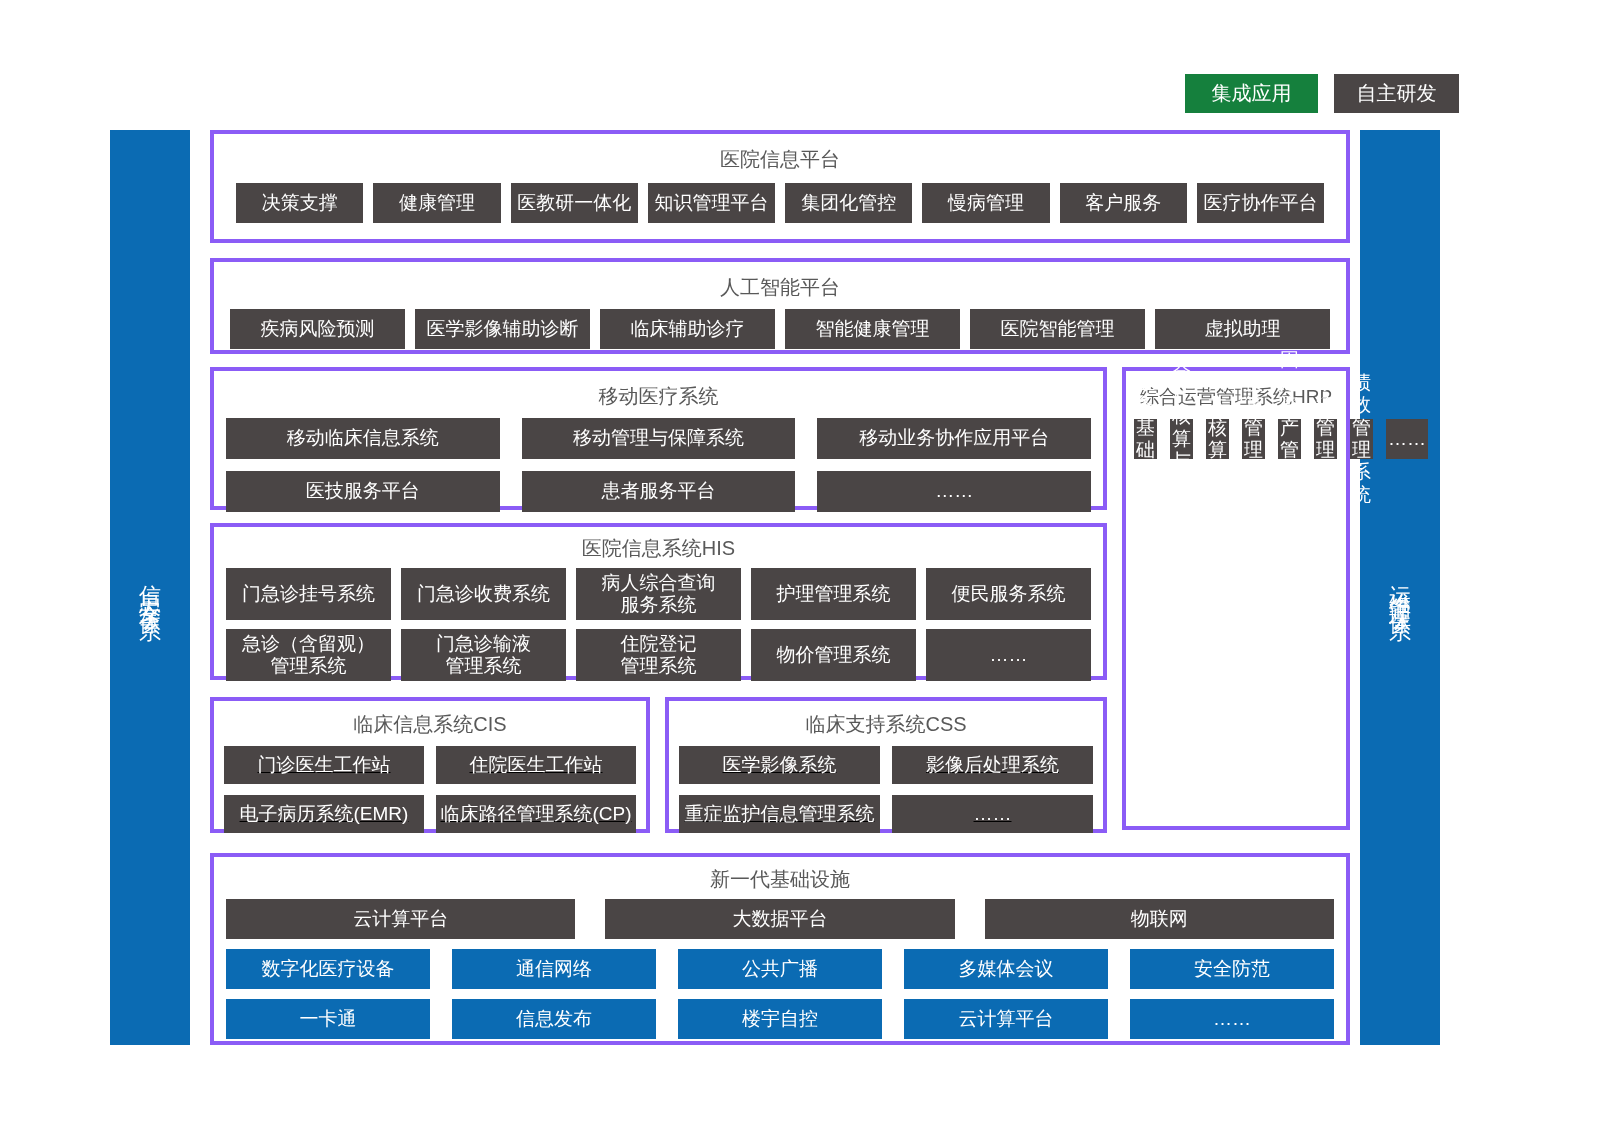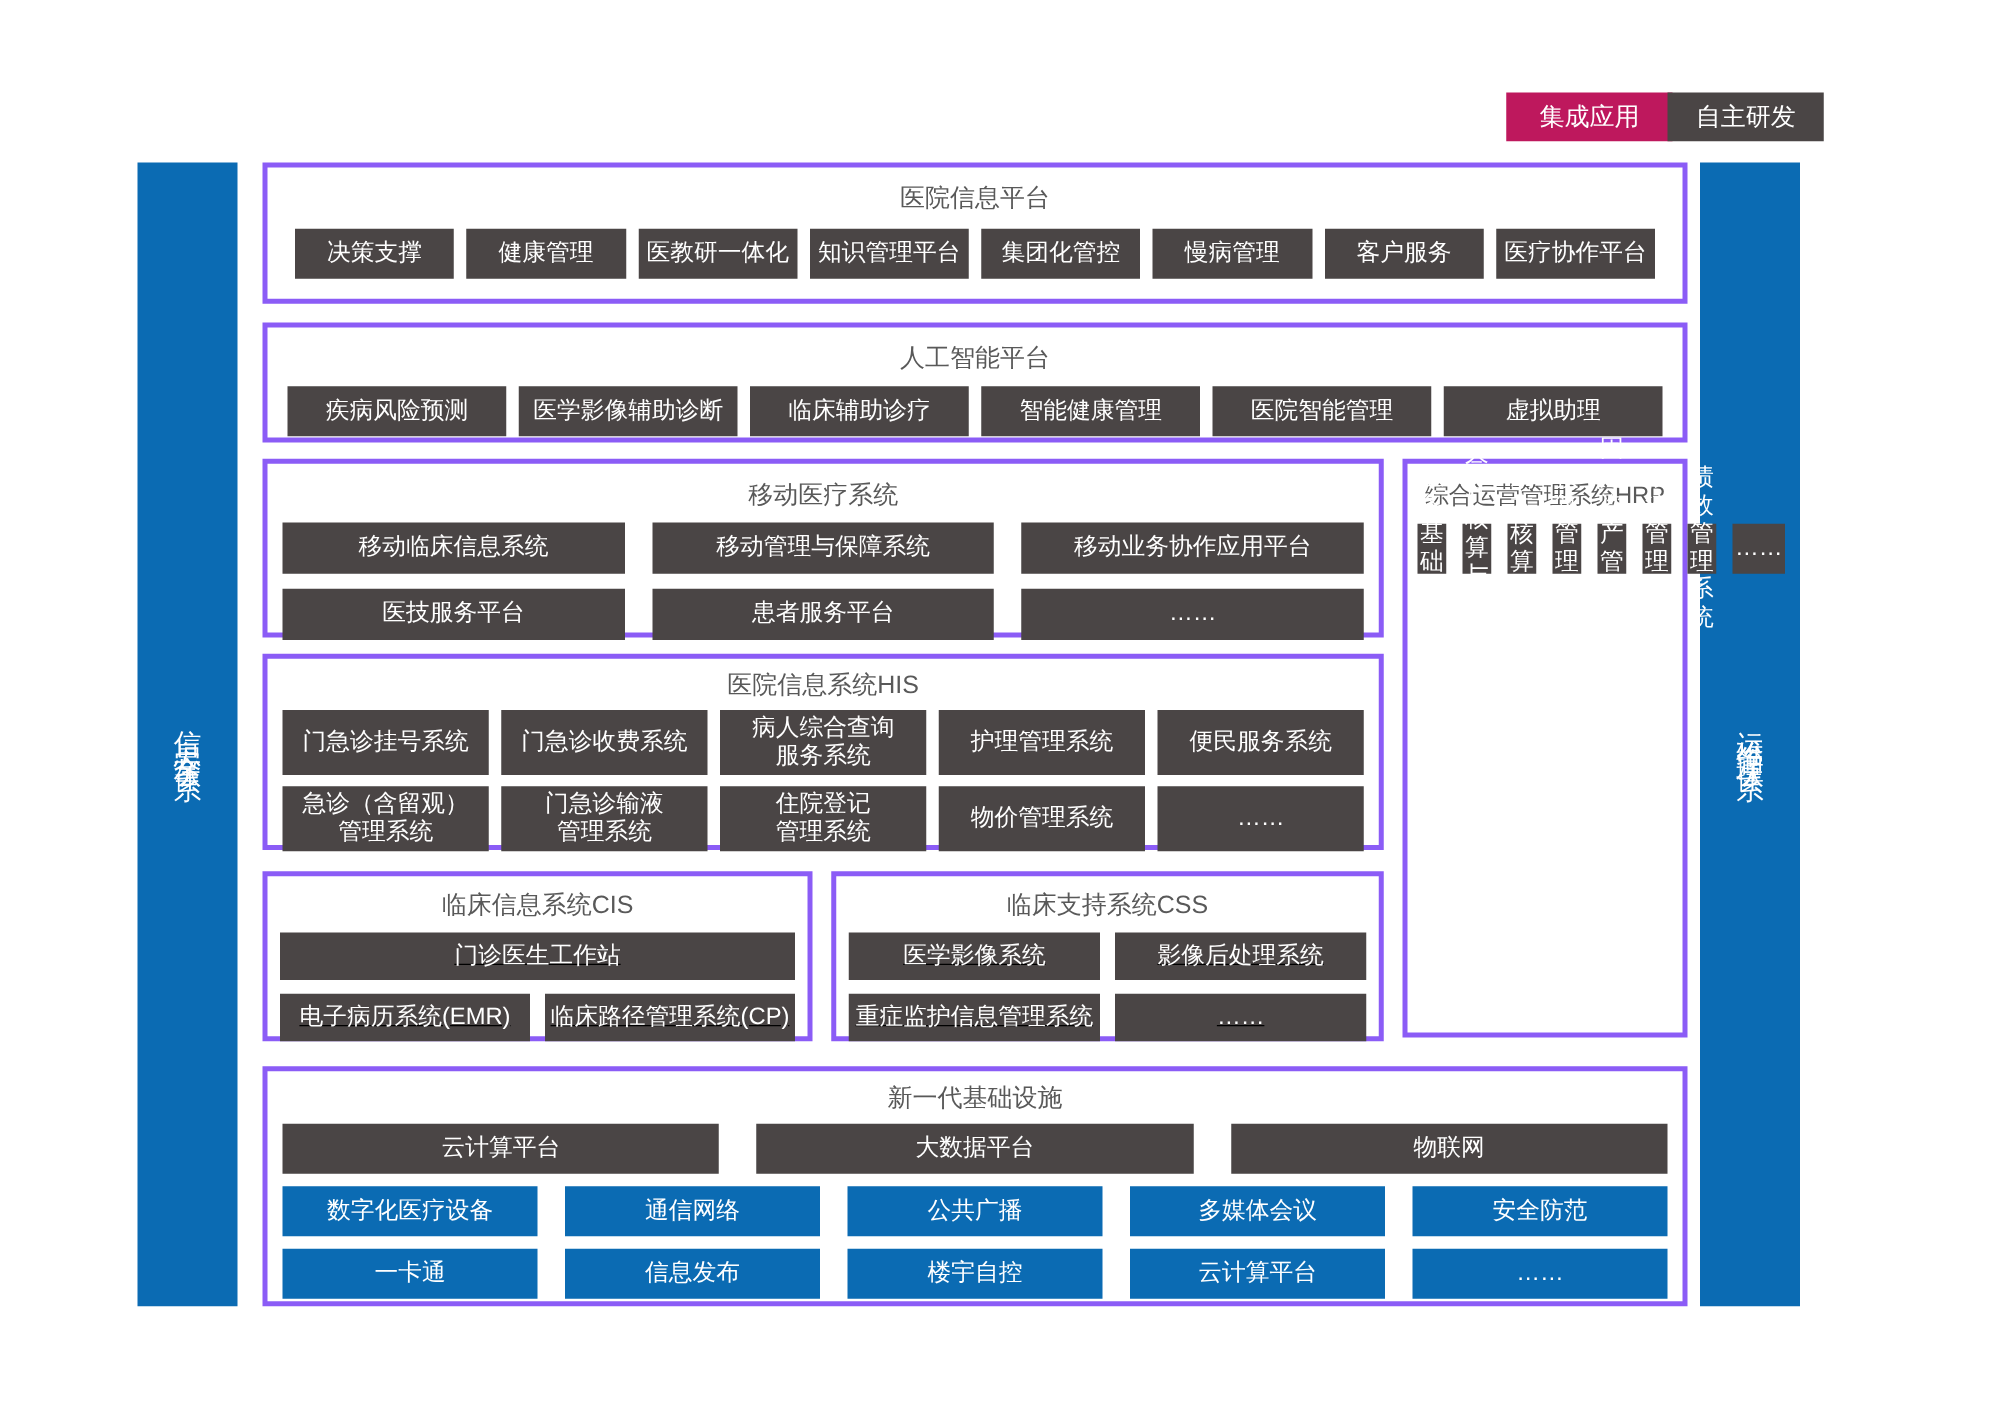--- a/index.html
+++ b/index.html
@@ -5,21 +5,21 @@
   html,body{margin:0;padding:0;background:#fff;}
   .canvas{
     position:relative;width:1600px;height:1136px;background:#ffffff;
     font-family:"Liberation Sans",sans-serif;overflow:hidden;
   }
   
   .legend-chip{
     position:absolute;top:74px;height:39px;display:flex;align-items:center;justify-content:center;
     color:#ffffff;font-size:20px;
   }
-  .legend-blue{left:1185px;width:133px;background:#be185d;margin-left:20px;}
+  .legend-blue{left:1185px;width:133px;background:#15803d;}
   .legend-dark{left:1334px;width:125px;background:#4a4545;}
   
   .vbar{
     position:absolute;top:130px;width:80px;height:915px;background:#0b6bb3;
     color:#ffffff;font-size:22px;letter-spacing:7px;
     display:flex;align-items:center;justify-content:center;
     writing-mode:vertical-rl;text-orientation:upright;
   }
   .vbar-left{left:110px;}
   .vbar-right{left:1360px;}
@@ -147,20 +147,21 @@
 管理系统</div>
       <div class="box">物价管理系统</div>
       <div class="box">……</div>
     </div>
   </div>
 
   <div class="section sec-cis">
     <div class="section-title">临床信息系统CIS</div>
     <div class="row">
       <div class="box">门诊医生工作站</div>
+      <div class="box">住院医生工作站</div>
     </div>
     <div class="row">
       <div class="box">电子病历系统(EMR)</div>
       <div class="box">临床路径管理系统(CP)</div>
     </div>
   </div>
 
   <div class="section sec-css">
     <div class="section-title">临床支持系统CSS</div>
     <div class="row">

